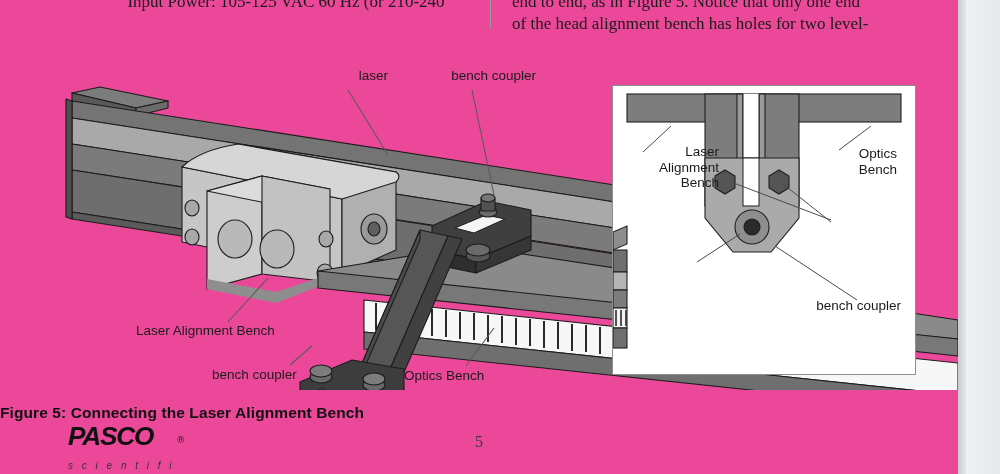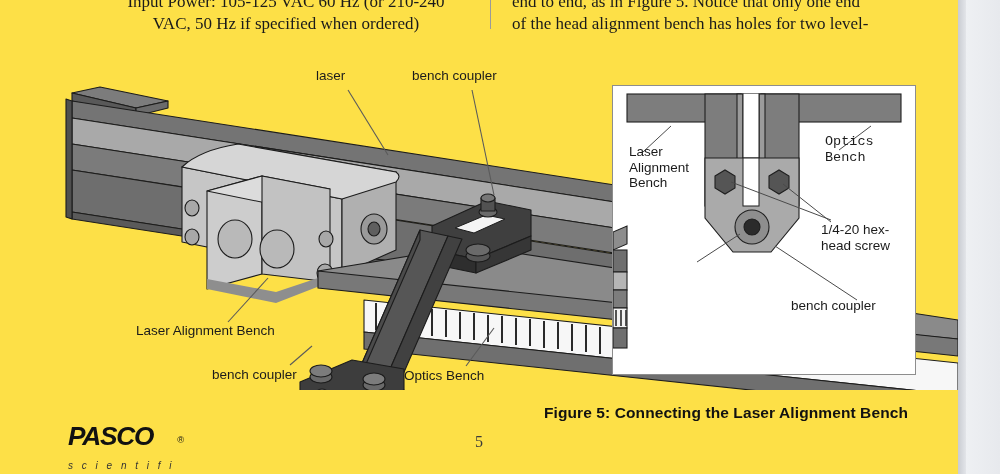--- a/index.html
+++ b/index.html
@@ -5,21 +5,21 @@
 <style>
   html,body{margin:0;padding:0;}
   body{
     width:1000px;height:474px;overflow:hidden;
     background:#eceef1;
     font-family:"Liberation Sans", sans-serif;
     position:relative;
   }
   #page{
     position:absolute;left:0;top:0;width:958px;height:474px;
-    background:#fde047;
+    background:#ec4899;
     overflow:hidden;
   }
   #page-edge{
     position:absolute;left:958px;top:0;width:8px;height:474px;
     background:linear-gradient(to right,#c9ccd2,#e3e5e9);
   }
   #page-gutter{
     position:absolute;left:966px;top:0;width:34px;height:474px;
     background:linear-gradient(to right,#eef0f3,#e7e9ed);
   }
@@ -46,27 +46,27 @@
   }
   svg.art{display:block;}
 
   .lbl{
     position:absolute;
     font-family:"Liberation Sans", sans-serif;
     font-size:13.5px;
     color:#1b1b1b;
     line-height:15.5px;
     white-space:pre-line;
-    text-align:left;
+    text-align:right;
   }
   .lbl.left{text-align:left;}
 
   #caption{
     position:absolute;left:0;top:404px;width:908px;
-    text-align:right;
+    text-align:left;
     font-family:"Liberation Sans", sans-serif;
     font-weight:bold;font-size:15.5px;color:#111;
     letter-spacing:.1px;
   }
 
   
   #inset{
     position:absolute;left:612px;top:85px;width:302px;height:288px;
     border:1px solid #8d8d8d;background:#ffffff;overflow:hidden;
   }
@@ -98,21 +98,20 @@
     font-family:"Liberation Serif", serif;font-size:16px;color:#3a3a3a;
   }
 </style>
 </head>
 <body>
 
 <div id="page">
 
   <div id="col-left-text" class="body-text">
     <div>Input Power: 105-125 VAC 60 Hz (or 210-240</div>
-    <div>VAC, 50 Hz if specified when ordered)</div>
   </div>
 
   <div id="col-divider"></div>
 
   <div id="col-right-text" class="body-text">
     <div>end to end, as in Figure 5. Notice that only one end</div>
     <div>of the head alignment bench has holes for two level-</div>
   </div>
 
   <div id="figure">
@@ -325,25 +324,23 @@
           <line x1="127" y1="148" x2="84" y2="176"></line>
           <line x1="162" y1="160" x2="244" y2="214"></line>
         </g>
       </g>
     </svg>
 
     <div class="lbl" style="left:16px;top:58px;width:90px;">Laser
 Alignment
 Bench</div>
 
-    <div class="lbl" style="left:212px;top:48px;width:72px;font-family:Liberation Mono, monospace;">Optics
+    <div class="lbl" style="left:212px;top:60px;width:72px;">Optics
 Bench</div>
 
-    <div class="lbl" style="left:208px;top:136px;width:88px;">1/4-20 hex-
-head screw</div>
 
 
     <div class="lbl" style="left:178px;top:212px;width:110px;">bench coupler</div>
 
     
   </div>
 
   <div id="caption">Figure 5: Connecting the Laser Alignment Bench</div>
 
   <div id="footer">

